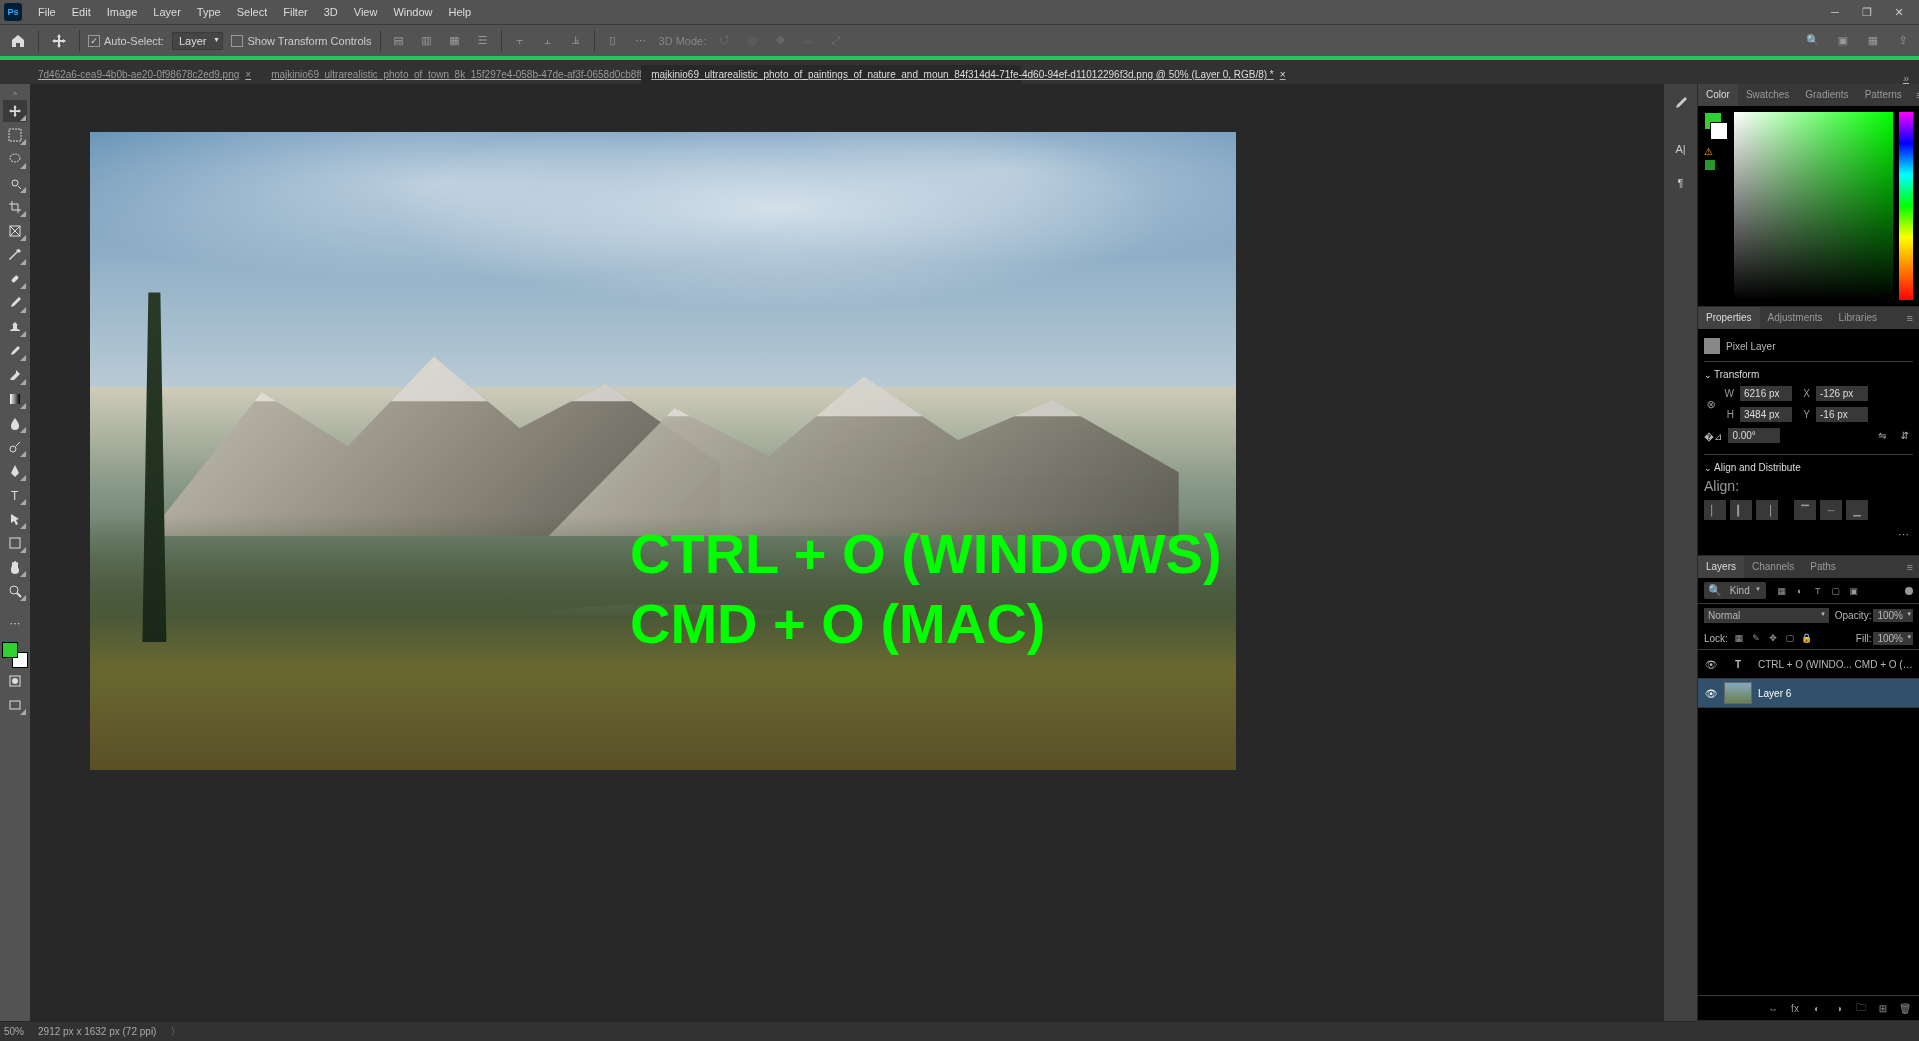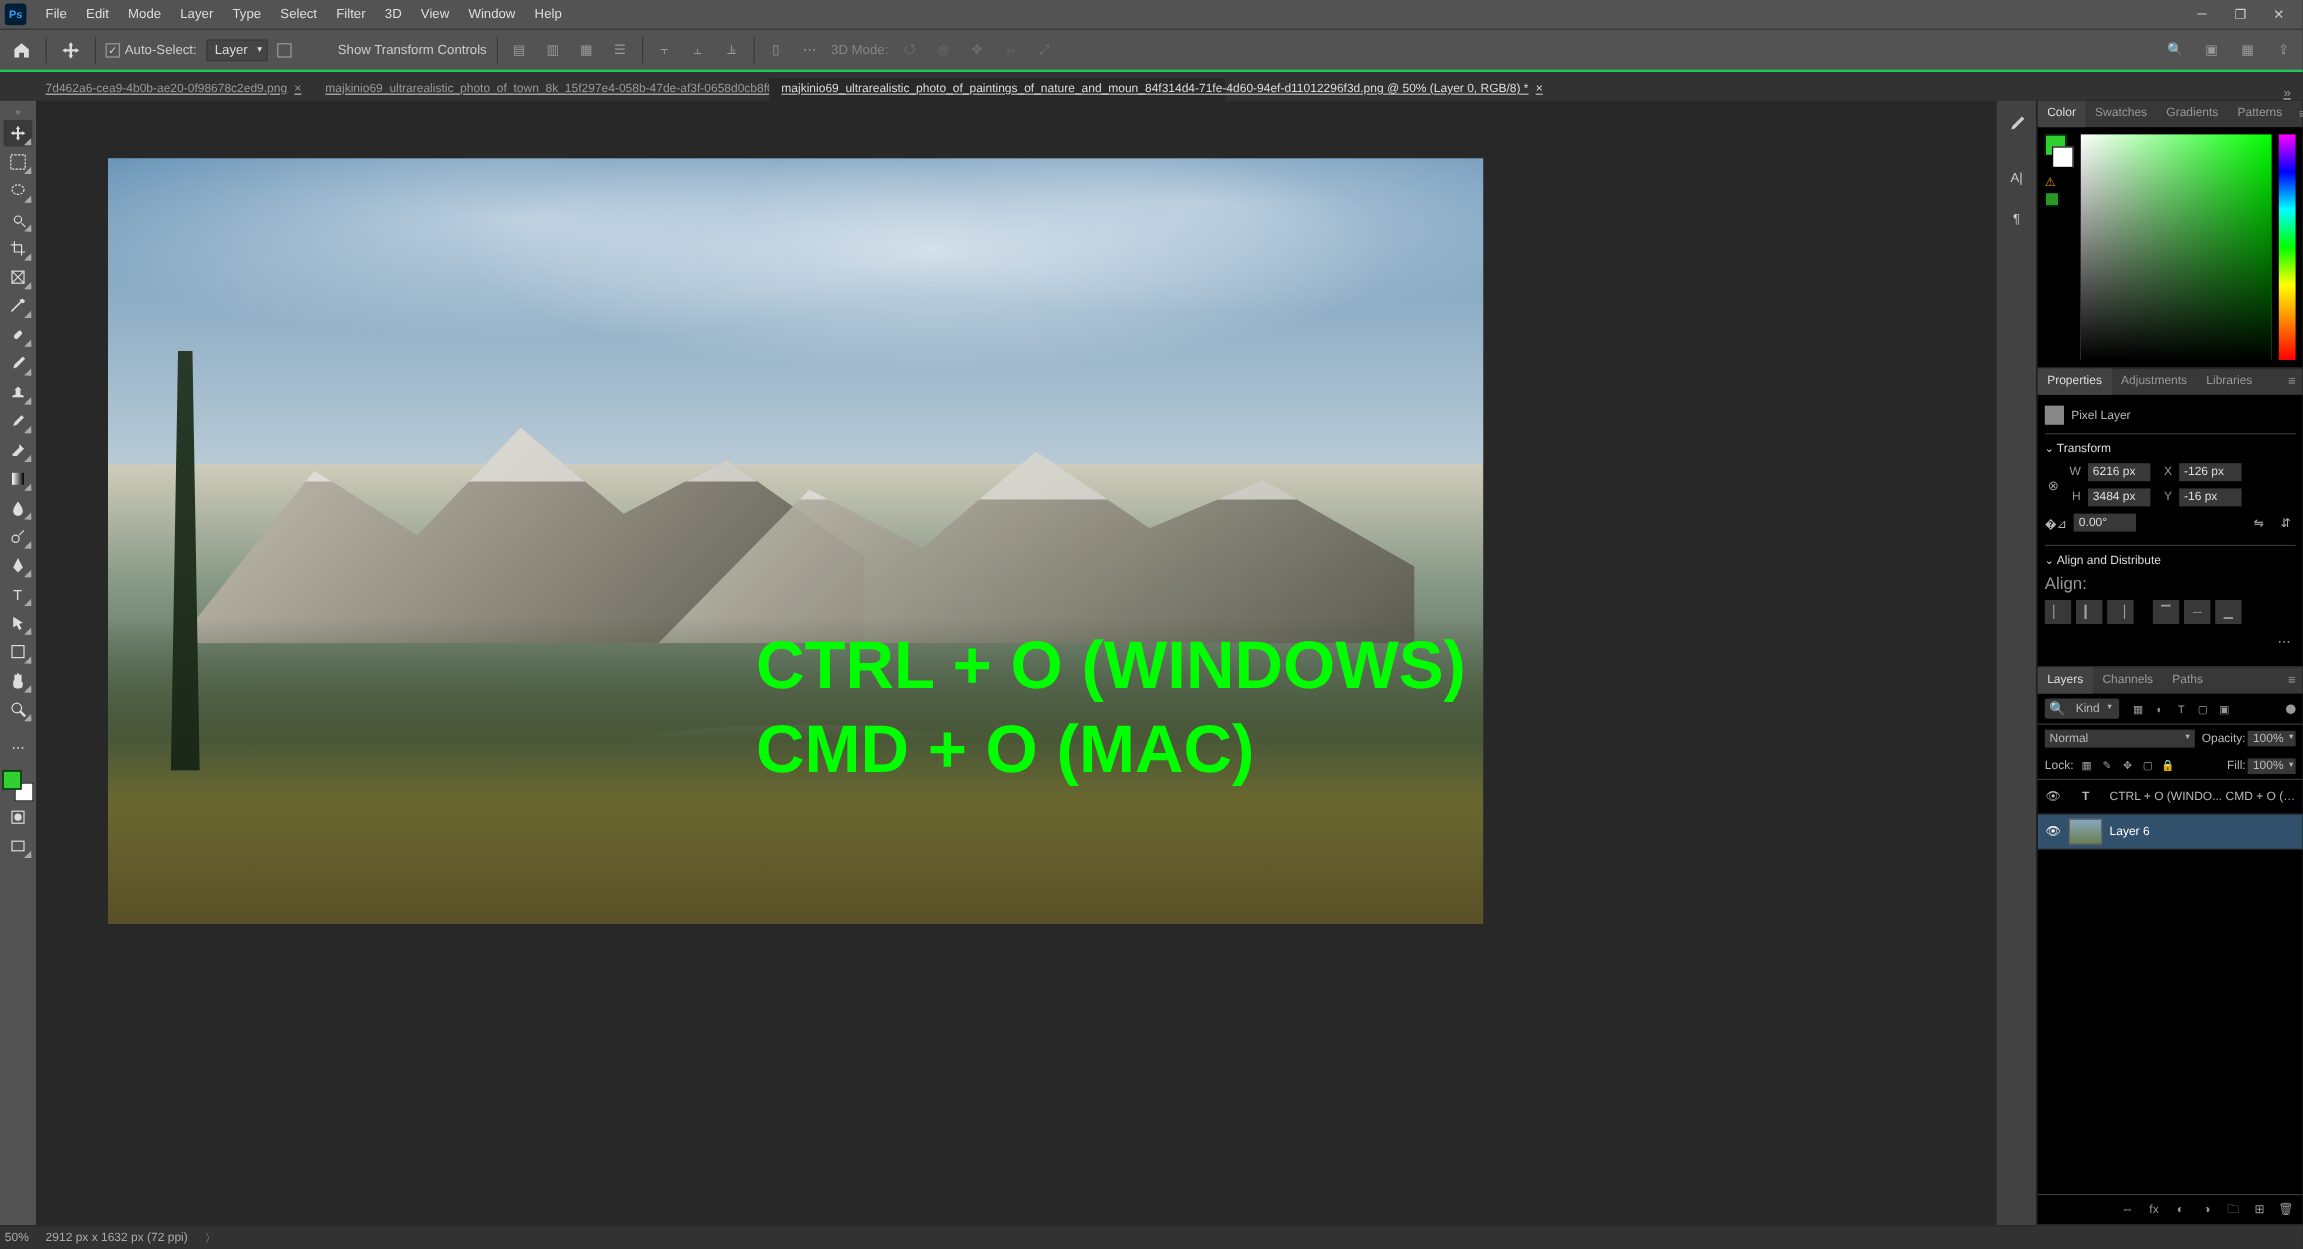--- a/index.html
+++ b/index.html
@@ -6,21 +6,21 @@
 body { background: #323232; color: #b8b8b8; font-size: 11px; overflow: hidden; width: 1919px; height: 1041px; position: relative; }
 
 
 .menubar { height: 24px; background: #535353; display: flex; align-items: center; padding: 0 4px; }
 .ps-logo { width: 18px; height: 18px; background: #001e36; border-radius: 3px; display: flex; align-items: center; justify-content: center; color: #31a8ff; font-size: 9px; font-weight: bold; margin-right: 8px; }
 .menu-item { padding: 0 8px; cursor: pointer; color: #ddd; line-height: 24px; }
 .window-controls { margin-left: auto; display: flex; }
 .wc { width: 32px; height: 24px; display: flex; align-items: center; justify-content: center; color: #ccc; cursor: pointer; }
 
 
-.optionsbar { height: 36px; background: #535353; border-top: 1px solid #3a3a3a; border-bottom: 2px solid #22c55e; display: flex; align-items: center; padding: 0 6px; gap: 8px; }
+.optionsbar { height: 36px; background: #535353; border-top: 1px solid #3a3a3a; border-bottom: 4px solid #22c55e; display: flex; align-items: center; padding: 0 6px; gap: 8px; }
 .home-icon, .tool-icon { width: 24px; height: 24px; display: flex; align-items: center; justify-content: center; color: #ddd; }
 .opt-sep { width: 1px; height: 22px; background: #3a3a3a; }
 .checkbox { width: 12px; height: 12px; border: 1px solid #999; display: inline-flex; align-items: center; justify-content: center; margin-right: 4px; }
 .checkbox.checked::after { content: "✓"; color: #ddd; font-size: 9px; }
 .dropdown { background: #454545; border: 1px solid #3a3a3a; padding: 2px 16px 2px 6px; position: relative; color: #ddd; }
 .dropdown::after { content: "▾"; position: absolute; right: 4px; top: 2px; font-size: 8px; }
 .opt-icon { width: 20px; height: 20px; display: flex; align-items: center; justify-content: center; color: #999; }
 .opt-icon.disabled { opacity: 0.4; }
 .opt-label { color: #ccc; }
 .opt-right { margin-left: auto; display: flex; gap: 10px; }
@@ -132,21 +132,21 @@
 
 svg { display: block; }
 </style>
 </head>
 <body>
 
 <div class="menubar">
   <div class="ps-logo">Ps</div>
   <div class="menu-item">File</div>
   <div class="menu-item">Edit</div>
-  <div class="menu-item">Mode</div>
+  <div class="menu-item">Image</div>
   <div class="menu-item">Layer</div>
   <div class="menu-item">Type</div>
   <div class="menu-item">Select</div>
   <div class="menu-item">Filter</div>
   <div class="menu-item">3D</div>
   <div class="menu-item">View</div>
   <div class="menu-item">Window</div>
   <div class="menu-item">Help</div>
   <div class="window-controls">
     <div class="wc">─</div>
@@ -166,21 +166,21 @@
       <svg width="16" height="16" viewBox="0 0 16 16">
         <path fill="#ddd" d="M8 1l2 3H9v3h3V6l3 2-3 2V9H9v3h1l-2 3-2-3h1V9H4v1L1 8l3-2v1h3V4H6z"></path>
       </svg>
     </div>
   <div class="opt-sep"></div>
   <label style="display:flex;align-items:center;">
     <span class="checkbox checked"></span>
     <span class="opt-label">Auto-Select:</span>
   </label>
   <div class="dropdown">Layer</div>
-  <label style="display:flex;align-items:center;gap:34px;">
+  <label style="display:flex;align-items:center;">
     <span class="checkbox"></span>
     <span class="opt-label">Show Transform Controls</span>
   </label>
   <div class="opt-sep"></div>
   <div class="opt-icon">▤</div>
   <div class="opt-icon">▥</div>
   <div class="opt-icon">▦</div>
   <div class="opt-icon">☰</div>
   <div class="opt-sep"></div>
   <div class="opt-icon">⫟</div>

